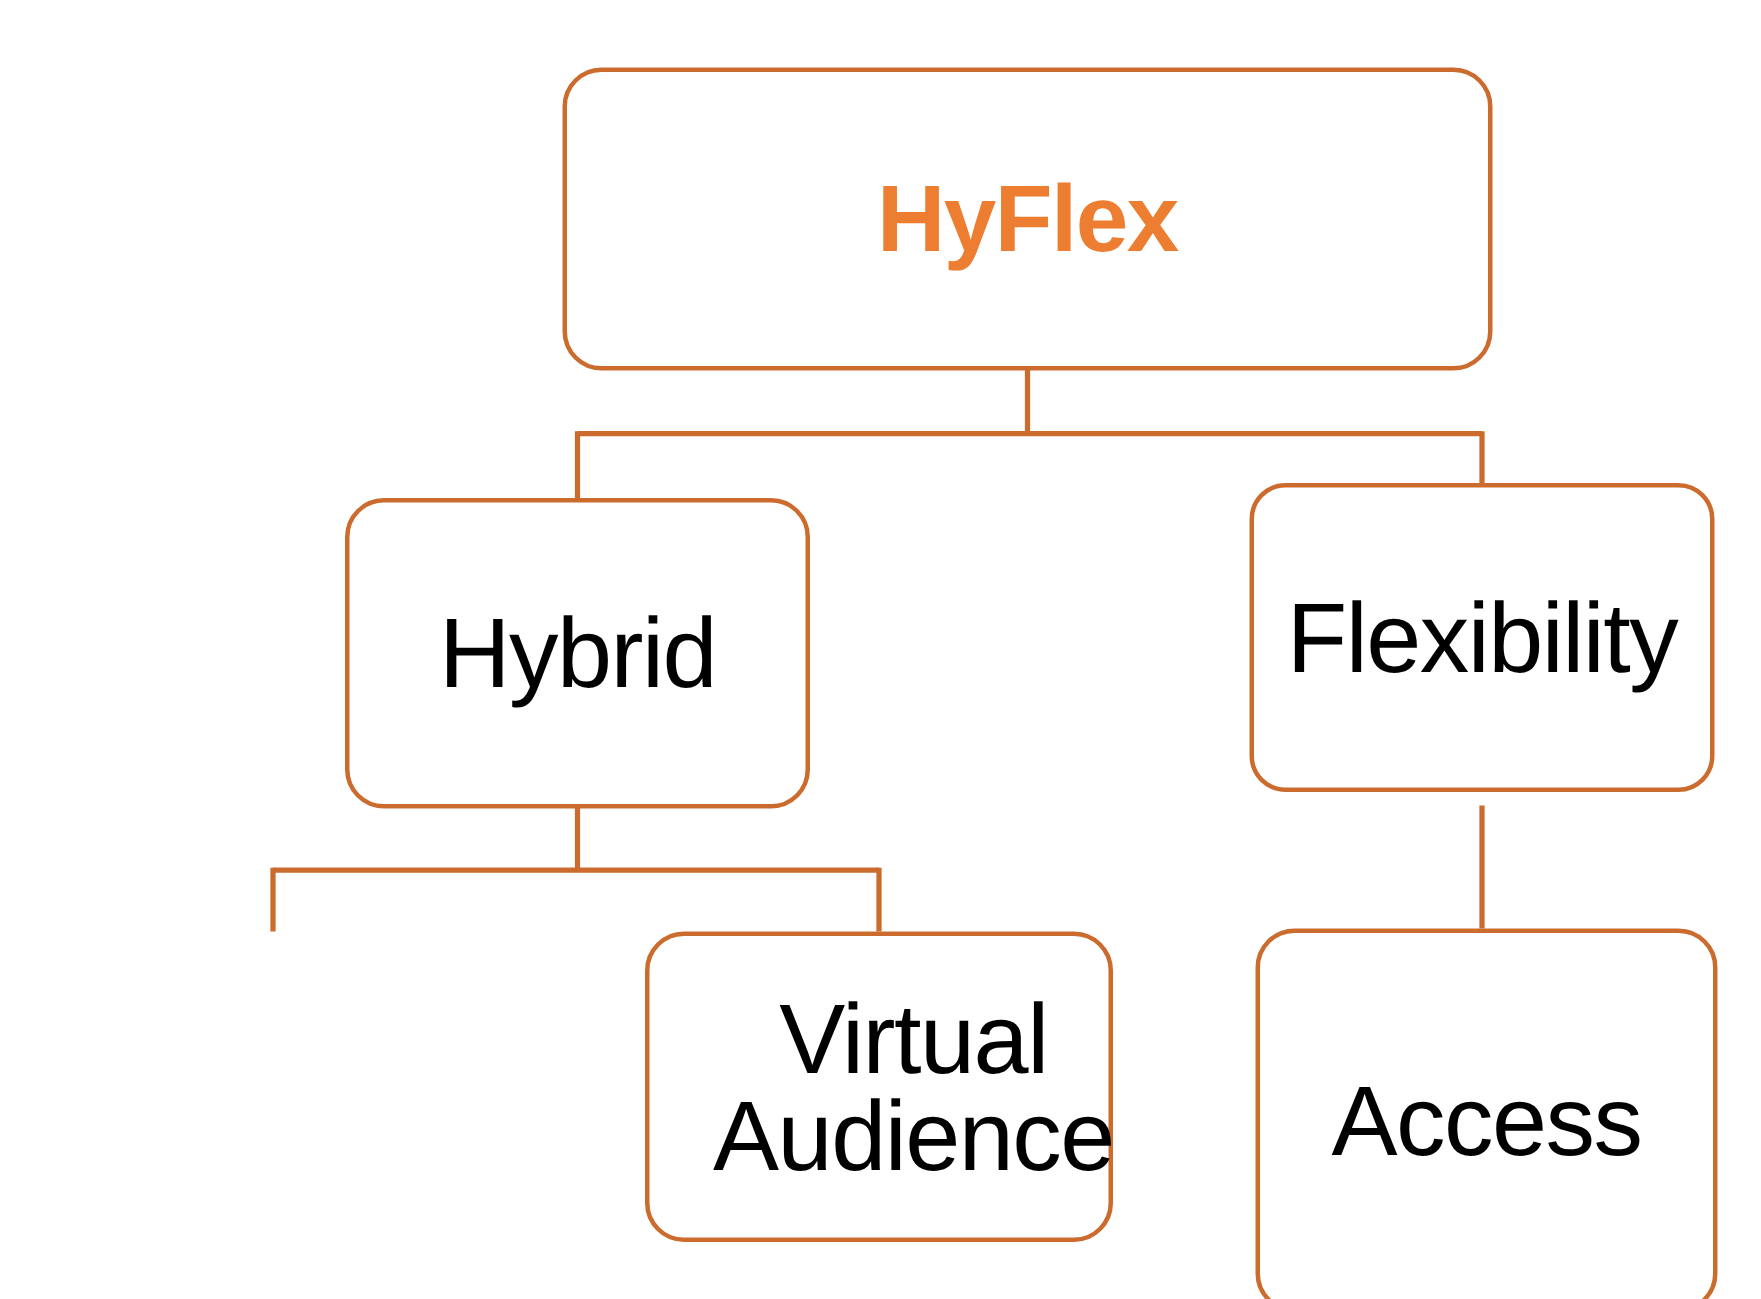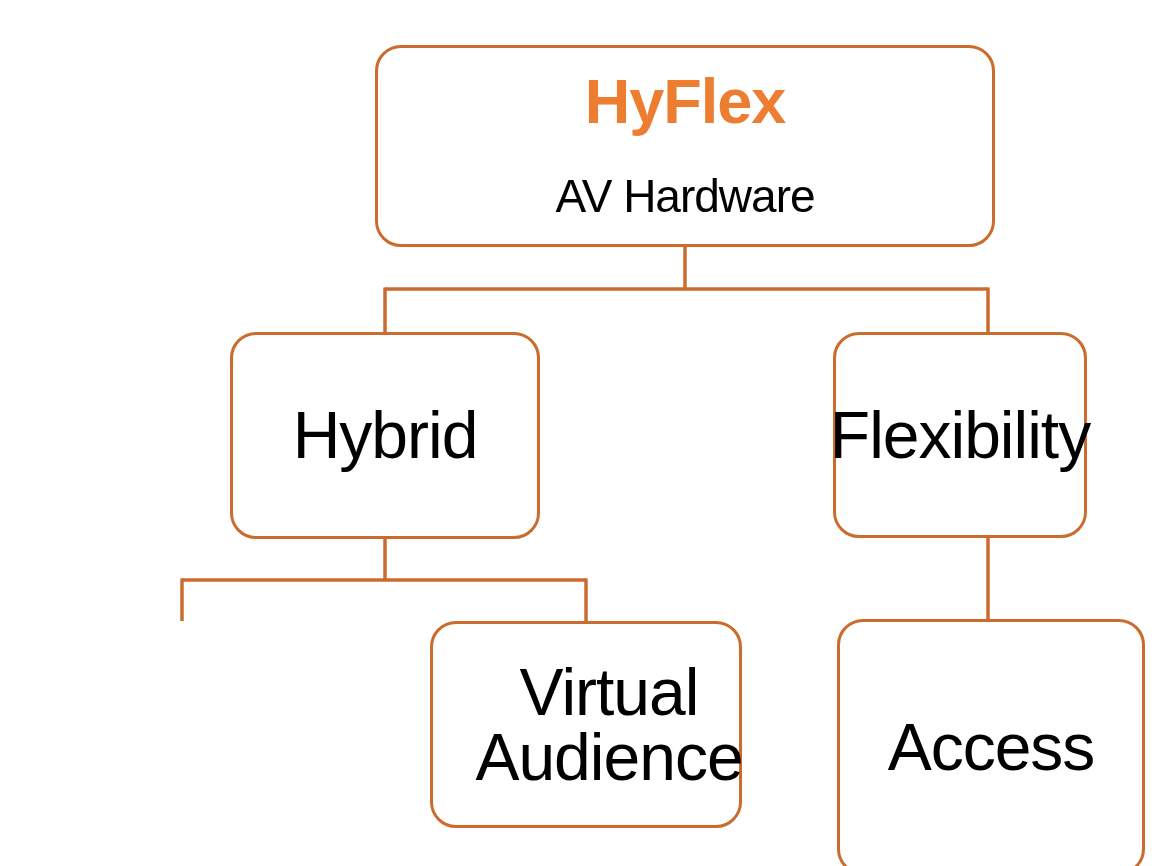--- a/index.html
+++ b/index.html
@@ -45,21 +45,21 @@
   .root-subtitle {
     font-size: 46px;
     line-height: 1.1;
     margin-top: 6px;
     color: var(--text, #000000);
     letter-spacing: -1px;
   }
   
   .n-root        { left: 375px; top: 45px;  width: 620px; height: 202px; }
   .n-hybrid      { left: 230px; top: 332px; width: 310px; height: 207px; }
-  .n-flexibility { left: 833px; top: 332px; width: 254px; height: 206px; }
+  .n-flexibility { left: 833px; top: 322px; width: 310px; height: 206px; border-radius: 24px; }
   .n-inclass     { left: 27px;  top: 621px; width: 311px; height: 207px; }
   .n-virtual     { left: 430px; top: 621px; width: 312px; height: 207px; padding-left: 46px; }
   .n-access      { left: 837px; top: 619px; width: 308px; height: 256px; }
   .n-virtual .label { padding: 0 10px; }
 </style>
 </head>
 <body>
 
 <div class="canvas">
 
@@ -73,21 +73,20 @@
     <path d="M385 538 V580" fill="none" stroke="currentColor" stroke-width="3.5"></path>
     <path d="M182 580 H586" fill="none" stroke="currentColor" stroke-width="3.5"></path>
     <path d="M182 578.5 V621" fill="none" stroke="currentColor" stroke-width="3.5"></path>
     <path d="M586 578.5 V621" fill="none" stroke="currentColor" stroke-width="3.5"></path>
 
     <path d="M988 537 V619" fill="none" stroke="currentColor" stroke-width="3.5"></path>
   </svg>
 
   <div class="node n-root">
     <div class="root-title">HyFlex</div>
-    <div class="root-subtitle">AV Hardware</div>
   </div>
 
   <div class="node n-hybrid">
     <div class="label">Hybrid</div>
   </div>
 
   <div class="node n-flexibility">
     <div class="label">Flexibility</div>
   </div>
 

